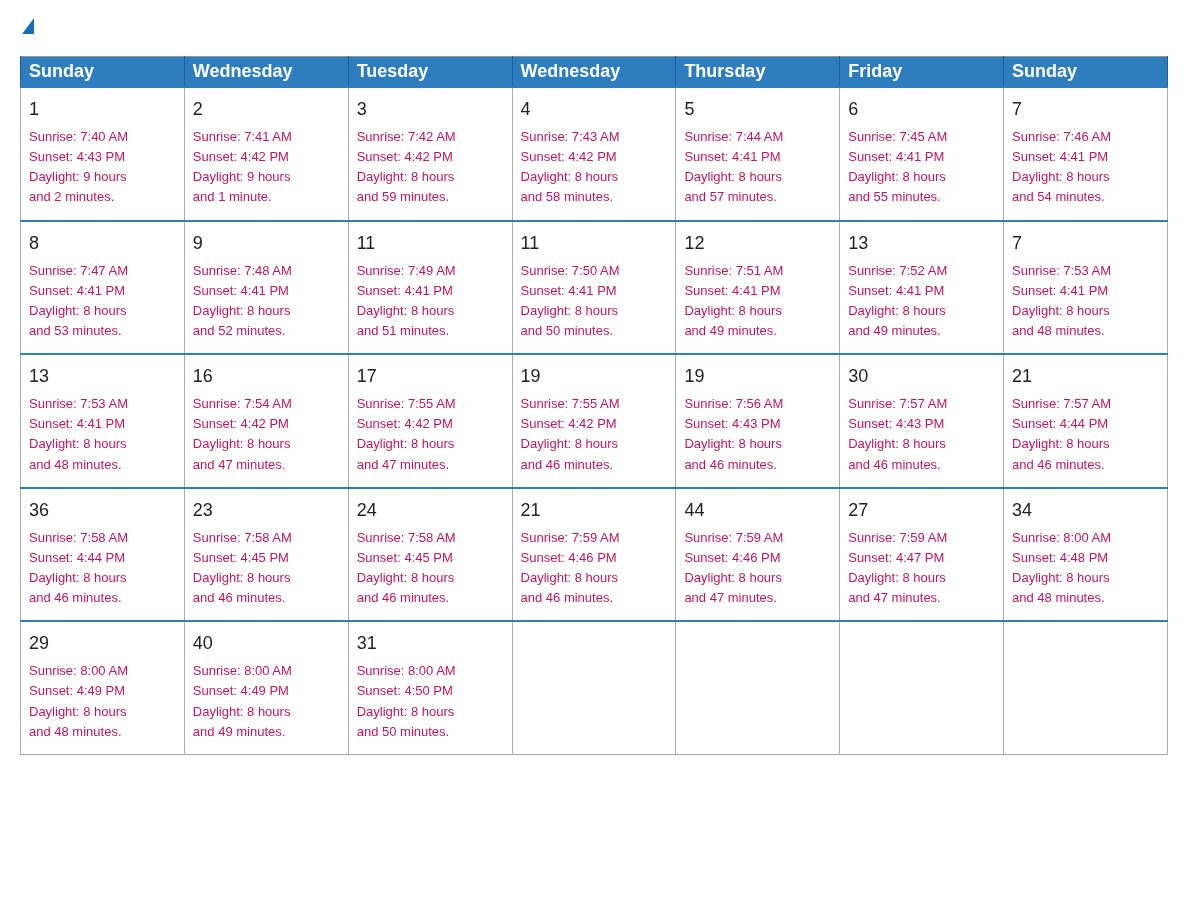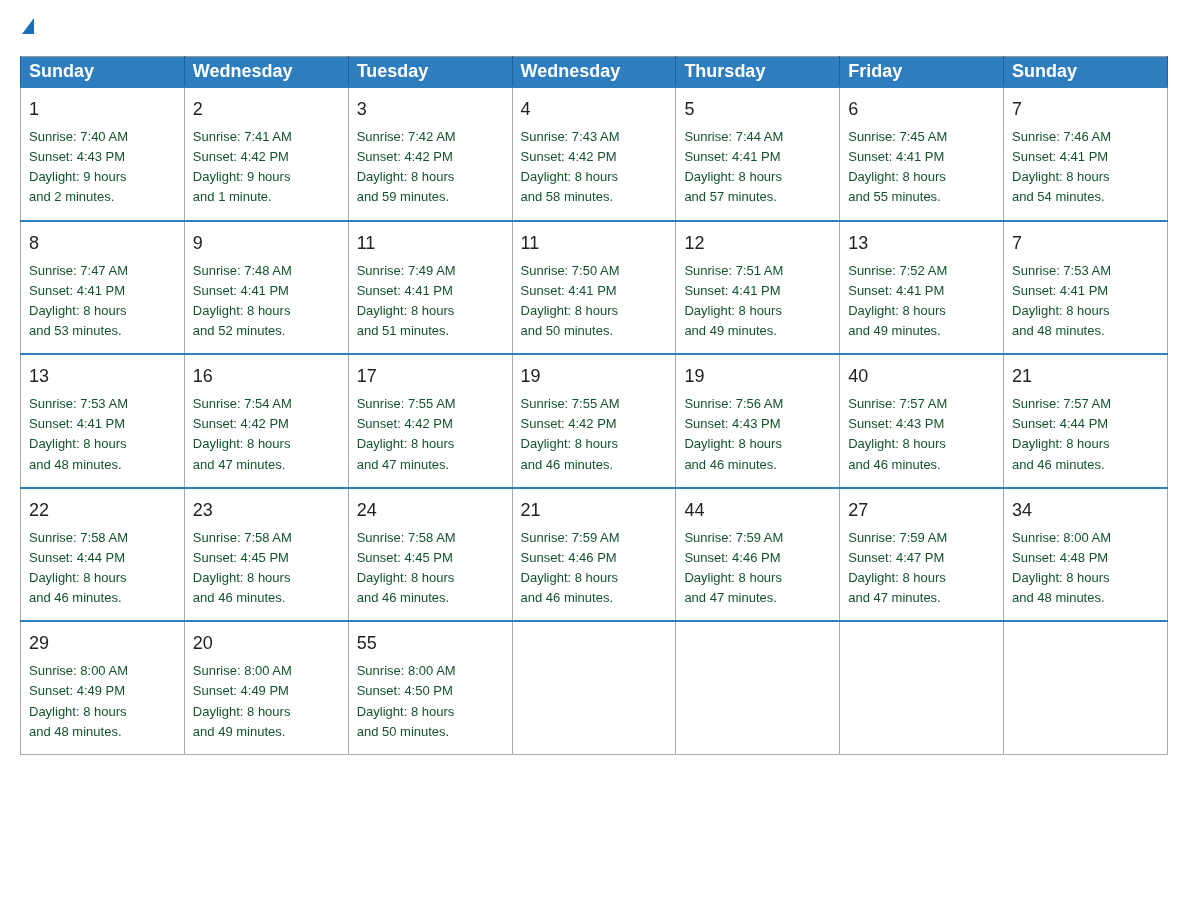--- a/index.html
+++ b/index.html
@@ -89,21 +89,21 @@
     }
     .day-number {
       font-size: 18px;
       font-weight: normal;
       color: #222;
       display: block;
       margin-bottom: 4px;
     }
     .day-info {
       font-size: 13px;
-      color: #14532d;
+      color: #be185d;
       line-height: 1.55;
     }
     .calendar td.empty {
       background: #fff;
     }
     .calendar tr td {
       border-top: 2px solid #2e7dbf;
     }
     .calendar thead tr th {
       border-top: none;
@@ -216,31 +216,31 @@
       </td>
         <td>
         <span class="day-number">19</span>
         <span class="day-info">Sunrise: 7:55 AM<br>Sunset: 4:42 PM<br>Daylight: 8 hours<br>and 46 minutes.</span>
       </td>
         <td>
         <span class="day-number">19</span>
         <span class="day-info">Sunrise: 7:56 AM<br>Sunset: 4:43 PM<br>Daylight: 8 hours<br>and 46 minutes.</span>
       </td>
         <td>
-        <span class="day-number">40</span>
+        <span class="day-number">30</span>
         <span class="day-info">Sunrise: 7:57 AM<br>Sunset: 4:43 PM<br>Daylight: 8 hours<br>and 46 minutes.</span>
       </td>
         <td>
         <span class="day-number">21</span>
         <span class="day-info">Sunrise: 7:57 AM<br>Sunset: 4:44 PM<br>Daylight: 8 hours<br>and 46 minutes.</span>
       </td>
       </tr>
       <tr>
         <td>
-        <span class="day-number">22</span>
+        <span class="day-number">36</span>
         <span class="day-info">Sunrise: 7:58 AM<br>Sunset: 4:44 PM<br>Daylight: 8 hours<br>and 46 minutes.</span>
       </td>
         <td>
         <span class="day-number">23</span>
         <span class="day-info">Sunrise: 7:58 AM<br>Sunset: 4:45 PM<br>Daylight: 8 hours<br>and 46 minutes.</span>
       </td>
         <td>
         <span class="day-number">24</span>
         <span class="day-info">Sunrise: 7:58 AM<br>Sunset: 4:45 PM<br>Daylight: 8 hours<br>and 46 minutes.</span>
       </td>
@@ -260,25 +260,25 @@
         <span class="day-number">34</span>
         <span class="day-info">Sunrise: 8:00 AM<br>Sunset: 4:48 PM<br>Daylight: 8 hours<br>and 48 minutes.</span>
       </td>
       </tr>
       <tr>
         <td>
         <span class="day-number">29</span>
         <span class="day-info">Sunrise: 8:00 AM<br>Sunset: 4:49 PM<br>Daylight: 8 hours<br>and 48 minutes.</span>
       </td>
         <td>
-        <span class="day-number">20</span>
+        <span class="day-number">40</span>
         <span class="day-info">Sunrise: 8:00 AM<br>Sunset: 4:49 PM<br>Daylight: 8 hours<br>and 49 minutes.</span>
       </td>
         <td>
-        <span class="day-number">55</span>
+        <span class="day-number">31</span>
         <span class="day-info">Sunrise: 8:00 AM<br>Sunset: 4:50 PM<br>Daylight: 8 hours<br>and 50 minutes.</span>
       </td>
         <td class="empty"></td>
         <td class="empty"></td>
         <td class="empty"></td>
         <td class="empty"></td>
       </tr>
     </tbody>
 </table>
 

